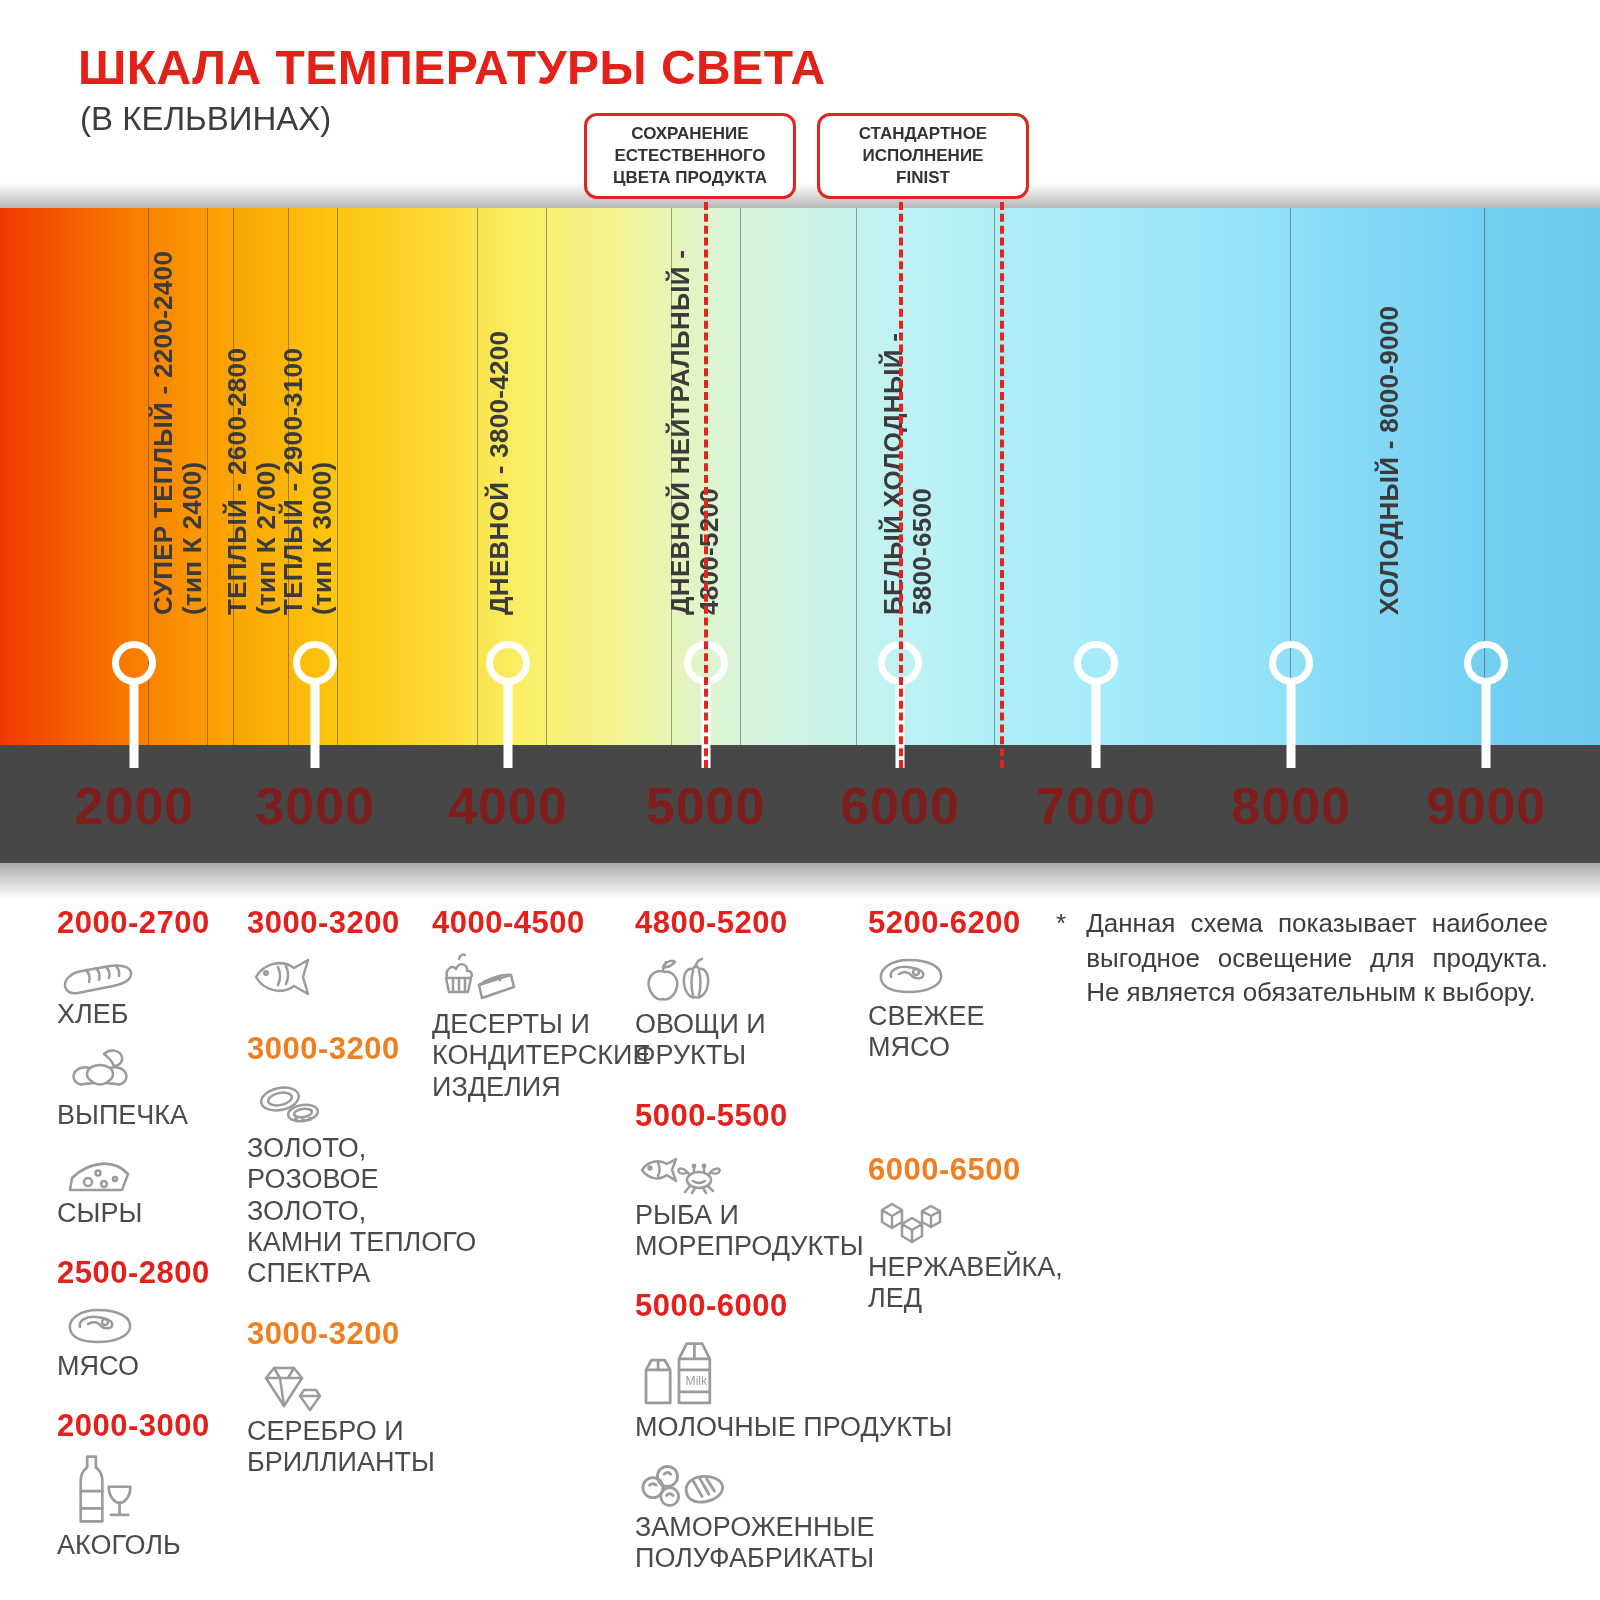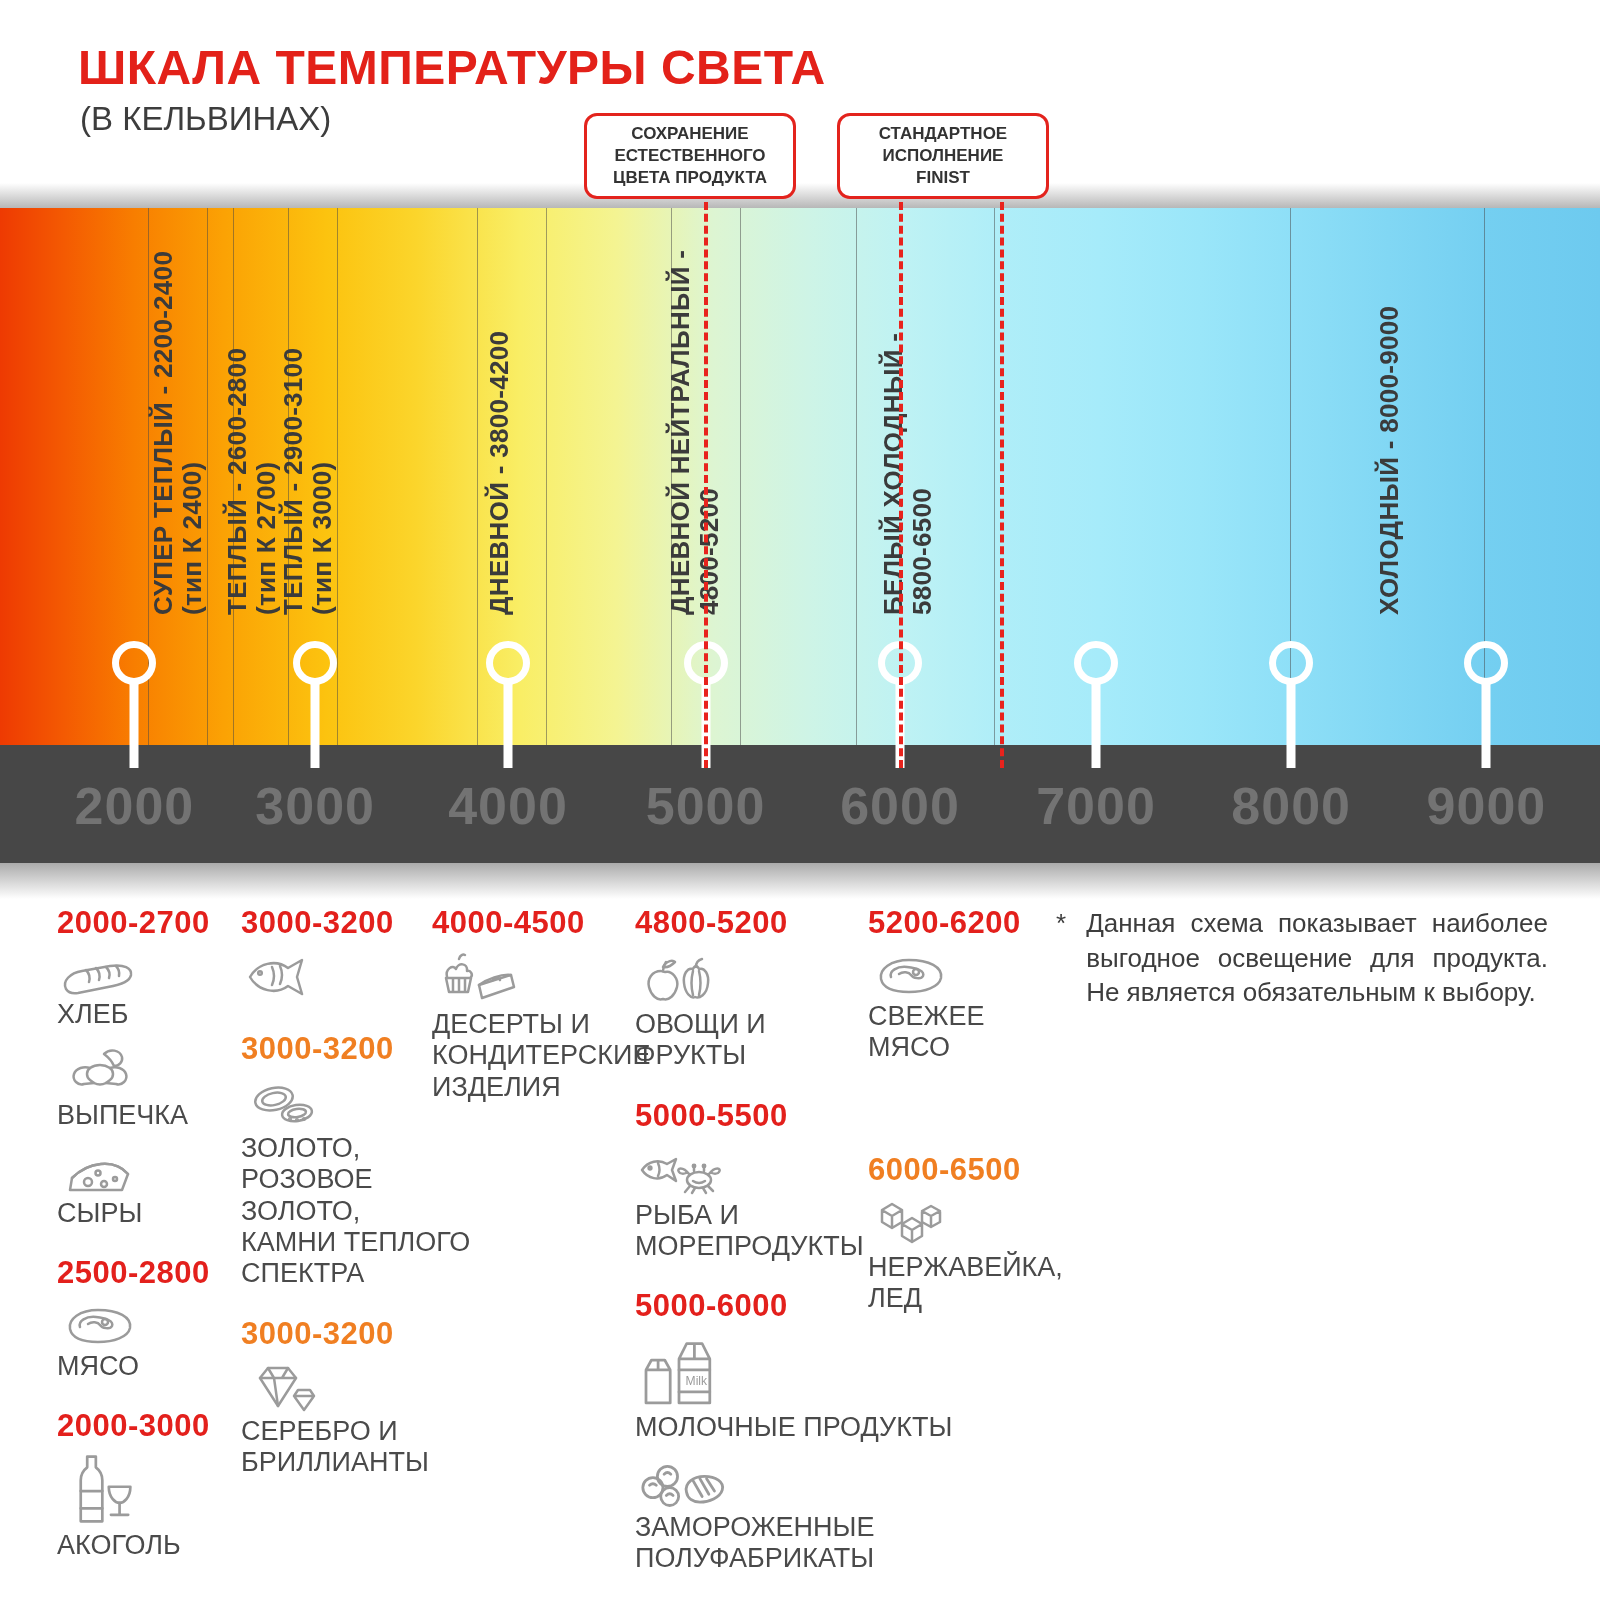--- a/index.html
+++ b/index.html
@@ -9,50 +9,50 @@
 
   
   .title{position:absolute;left:78px;top:40px;font-size:48px;font-weight:bold;color:#e32119;letter-spacing:.5px;}
   .subtitle{position:absolute;left:80px;top:100px;font-size:33px;color:#3d3d3d;}
 
   
   .callout{position:absolute;top:113px;width:212px;height:86px;background:#fff;border:3.5px solid #e3231d;
            border-radius:13px;display:flex;flex-direction:column;justify-content:center;text-align:center;
            font-weight:bold;font-size:17px;line-height:1.28;color:#333;z-index:6;}
   .callout-1{left:584px;}
-  .callout-2{left:837px;}
+  .callout-2{left:817px;}
 
   
   .shadow-top{position:absolute;left:0;top:183px;width:100%;height:25px;
               background:linear-gradient(180deg,rgba(255,255,255,0) 0%,#b7b7b7 100%);z-index:0;}
   .gradient{position:absolute;left:0;top:208px;width:100%;height:537px;z-index:1;
     background:linear-gradient(to right,
       #ee3a02 0%, #f45a02 4%, #f87e00 8.4%, #fba204 14%, #fcc30f 20.4%, #fbd52b 26%,
       #f9ee65 32.5%, #f4f492 38.5%, #ddf5d2 44.6%, #cef4e6 50.5%, #bef2f4 56.7%,
       #b0eef8 62%, #a6ebfa 68.7%, #9ae6f9 75%, #8edff7 80.8%, #81d7f4 86.8%,
       #74cff1 92.9%, #6dcaef 100%);}
   .gridline{position:absolute;top:208px;height:537px;width:1px;background:rgba(70,70,70,0.5);z-index:2;}
   .vlabel{position:absolute;top:615px;transform:rotate(-90deg);transform-origin:0 0;
           font-weight:bold;font-size:26px;line-height:29px;color:#3b3b3b;white-space:nowrap;
           letter-spacing:.3px;z-index:2;}
   .dashline{position:absolute;top:190px;height:578px;width:0;border-left:4px dashed #e8231d;z-index:5;}
   .pin{position:absolute;top:0;width:0;z-index:3;}
   .pin-circle{position:absolute;top:641px;left:0;width:44px;height:44px;border:7px solid #fff;
               border-radius:50%;transform:translateX(-50%);}
   .pin-stem{position:absolute;top:682px;left:0;width:9px;height:86px;background:#fff;transform:translateX(-50%);}
   .darkbar{position:absolute;left:0;top:745px;width:100%;height:118px;background:#474747;z-index:2;}
-  .tick{position:absolute;top:776px;transform:translateX(-50%);color:#737373;font-size:52px;font-weight:bold;
+  .tick{position:absolute;top:776px;transform:translateX(-50%);color:#7f1d1d;font-size:52px;font-weight:bold;
         letter-spacing:1px;z-index:4;}
   .shadow-bottom{position:absolute;left:0;top:863px;width:100%;height:36px;
                  background:linear-gradient(180deg,#ababab 0%,rgba(255,255,255,0) 100%);z-index:0;}
 
   
   .col{position:absolute;top:905px;}
   .col-1{left:57px;width:180px;}
-  .col-2{left:241px;width:235px;}
+  .col-2{left:247px;width:235px;}
   .col-3{left:432px;width:215px;}
   .col-4{left:635px;width:235px;}
   .col-5{left:868px;width:215px;}
   .group + .group{margin-top:26px;}
   .group-gap-lg{margin-top:88px !important;}
   .range{font-size:31px;font-weight:bold;letter-spacing:.5px;margin-bottom:4px;}
   .range.red{color:#e3201c;}
   .range.orange{color:#f07f22;}
   .item{margin-bottom:10px;}
   .icon{display:block;margin:8px 0 2px;}

